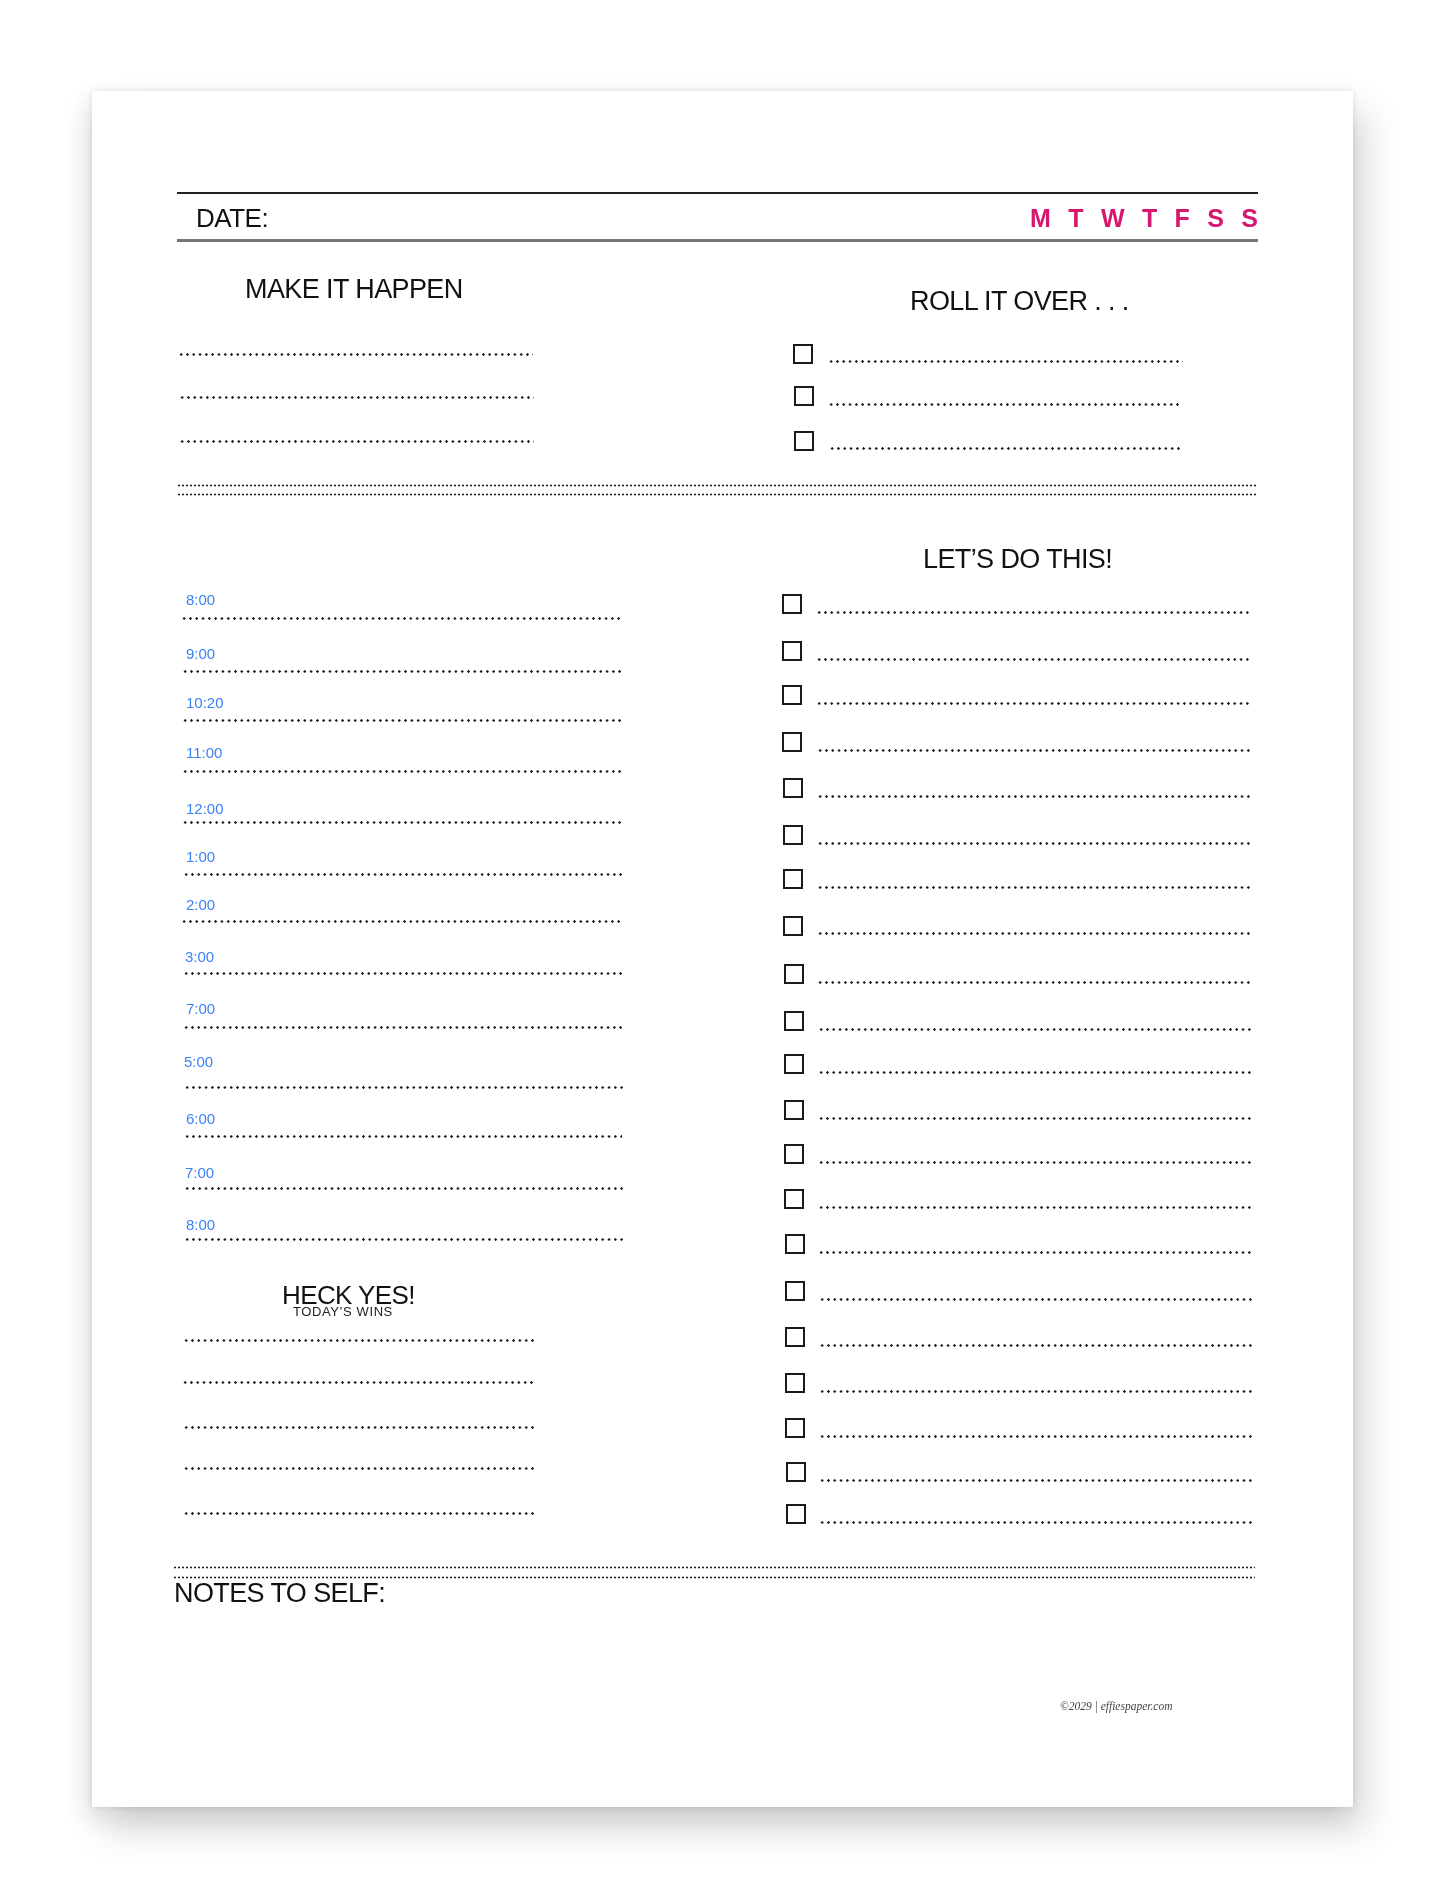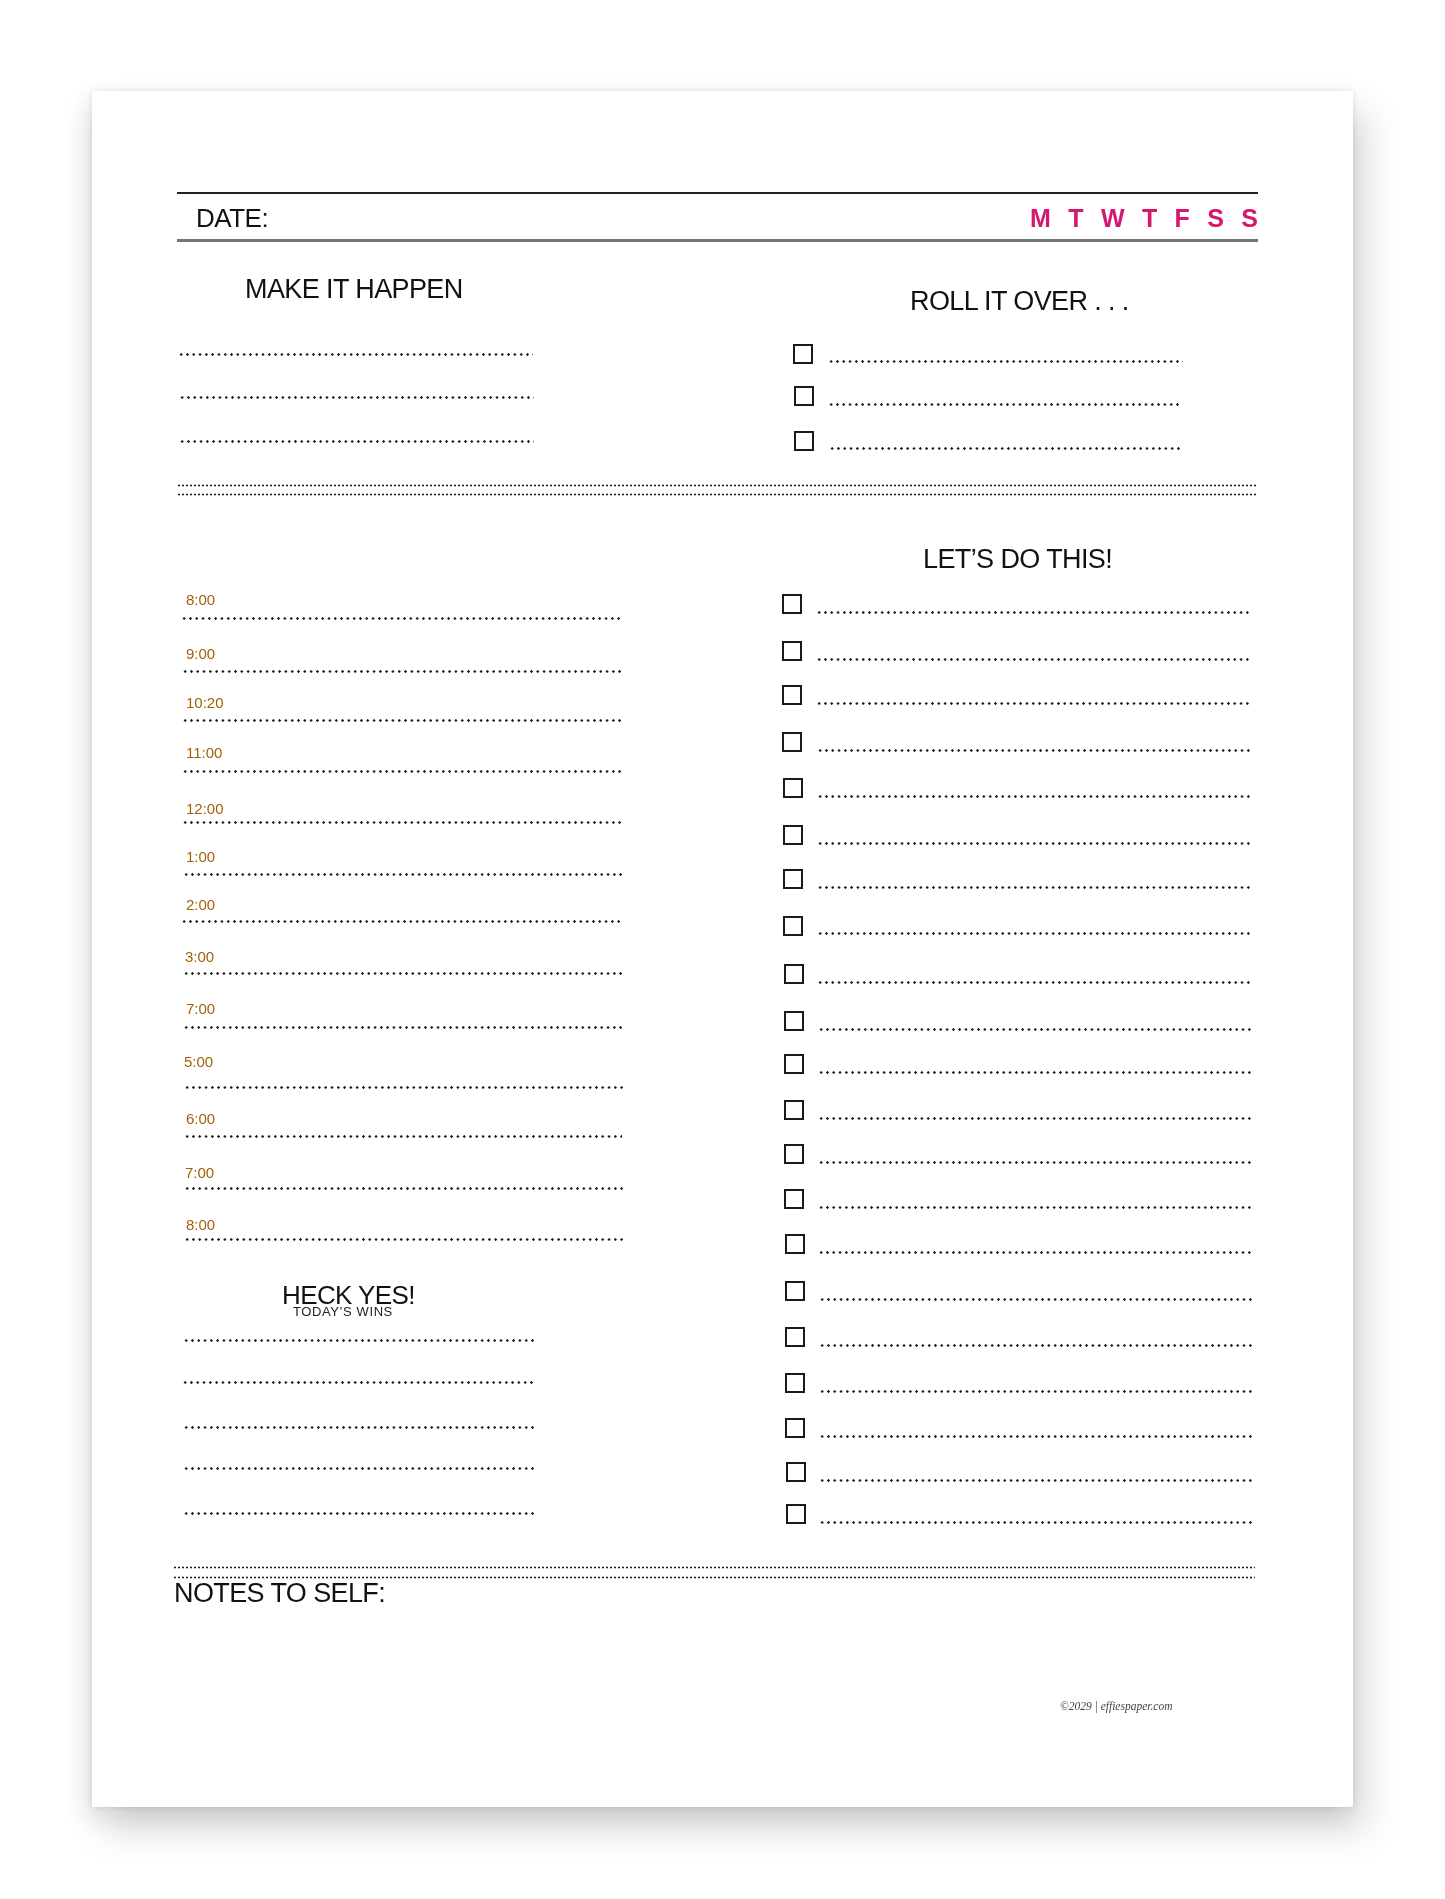--- a/index.html
+++ b/index.html
@@ -24,21 +24,21 @@
     position: absolute; height: 3px;
     background-image: radial-gradient(circle, #1a1a1a 1.1px, transparent 1.4px);
     background-size: 6.3px 3px; background-repeat: repeat-x;
   }
   .dots-fine {
     position: absolute; height: 3px;
     background-image: radial-gradient(circle, #1a1a1a 0.9px, transparent 1.2px);
     background-size: 4px 3px; background-repeat: repeat-x;
   }
   .checkbox { position: absolute; width: 16px; height: 16px; border: 2.5px solid #1a1a1a; background: #fff; box-sizing: content-box; }
-  .time-label { position: absolute; font-size: 15px; line-height: 16px; color: #a16207; }
+  .time-label { position: absolute; font-size: 15px; line-height: 16px; color: #3b82f6; }
   .subheading { position: absolute; font-size: 13px; line-height: 14px; color: #222; letter-spacing: 0.6px; white-space: nowrap; }
   .footer { position: absolute; left: 1060px; top: 1700px; font-family: "Liberation Serif", serif; font-style: italic; font-size: 11.5px; color: #444; white-space: nowrap; }
   .notes-area { position: absolute; left: 177px; top: 1612px; width: 1080px; height: 80px; }
 </style>
 </head>
 <body>
 
 <div class="paper"></div>
 
 <div class="line-top"></div>

